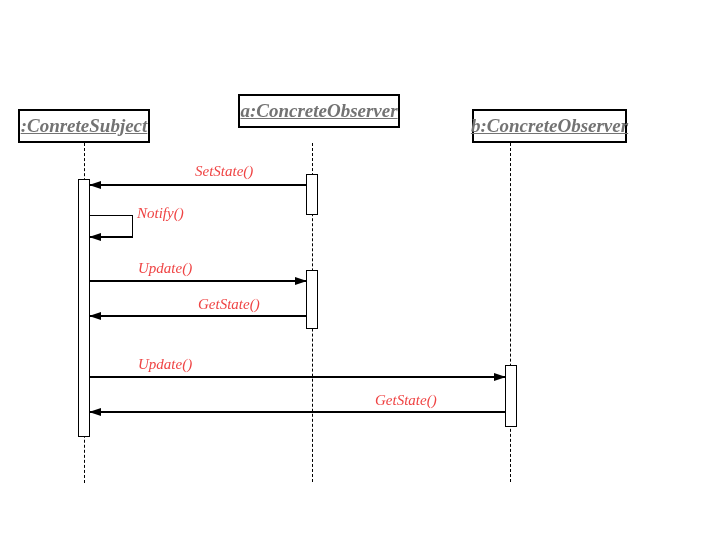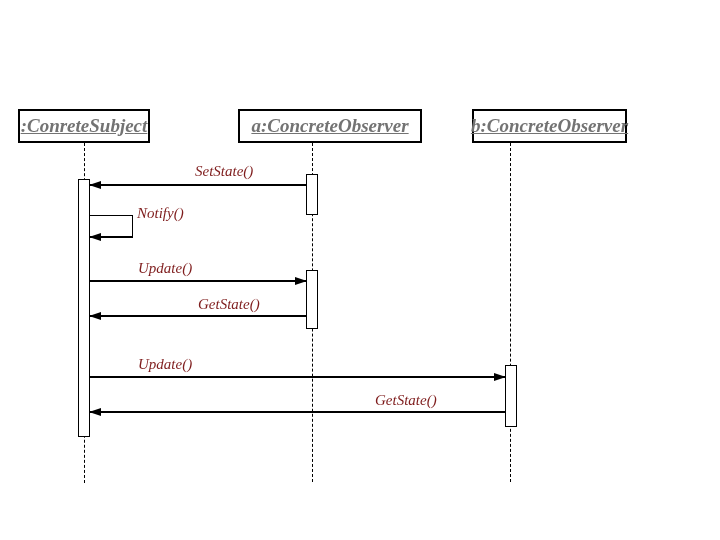--- a/index.html
+++ b/index.html
@@ -69,37 +69,37 @@
     top: -3px;
     width: 0; height: 0;
     border-top: 4px solid transparent;
     border-bottom: 4px solid transparent;
     border-left: 12px solid #000;
   }
   .msg-label {
     position: absolute;
     font-size: 15px;
     font-style: italic;
-    color: #7f1d1d;
+    color: #ef4444;
     white-space: nowrap;
   }
 </style>
 </head>
 <body>
 
 <div class="canvas">
 
   <div class="lifeline" style="left:84px;  top:143px; height:340px;"></div>
   <div class="lifeline" style="left:312px; top:143px; height:339px;"></div>
   <div class="lifeline" style="left:510px; top:143px; height:339px;"></div>
 
   <div class="actor-box" style="left:18px;  top:109px; width:132px;">
     <span class="actor-label">:ConreteSubject</span>
   </div>
-  <div class="actor-box" style="left:238px; top:109px; width:184px;">
+  <div class="actor-box" style="left:238px; top:94px; width:162px;">
     <span class="actor-label">a:ConcreteObserver</span>
   </div>
   <div class="actor-box" style="left:432px; top:109px; width:155px;margin-left:40px;">
     <span class="actor-label">b:ConcreteObserver</span>
   </div>
 
   <div class="activation" style="left:78px;  top:179px; height:258px;"></div>
   <div class="activation" style="left:306px; top:174px; height:41px;"></div>
   <div class="activation" style="left:306px; top:270px; height:59px;"></div>
   <div class="activation" style="left:505px; top:365px; height:62px;"></div>

